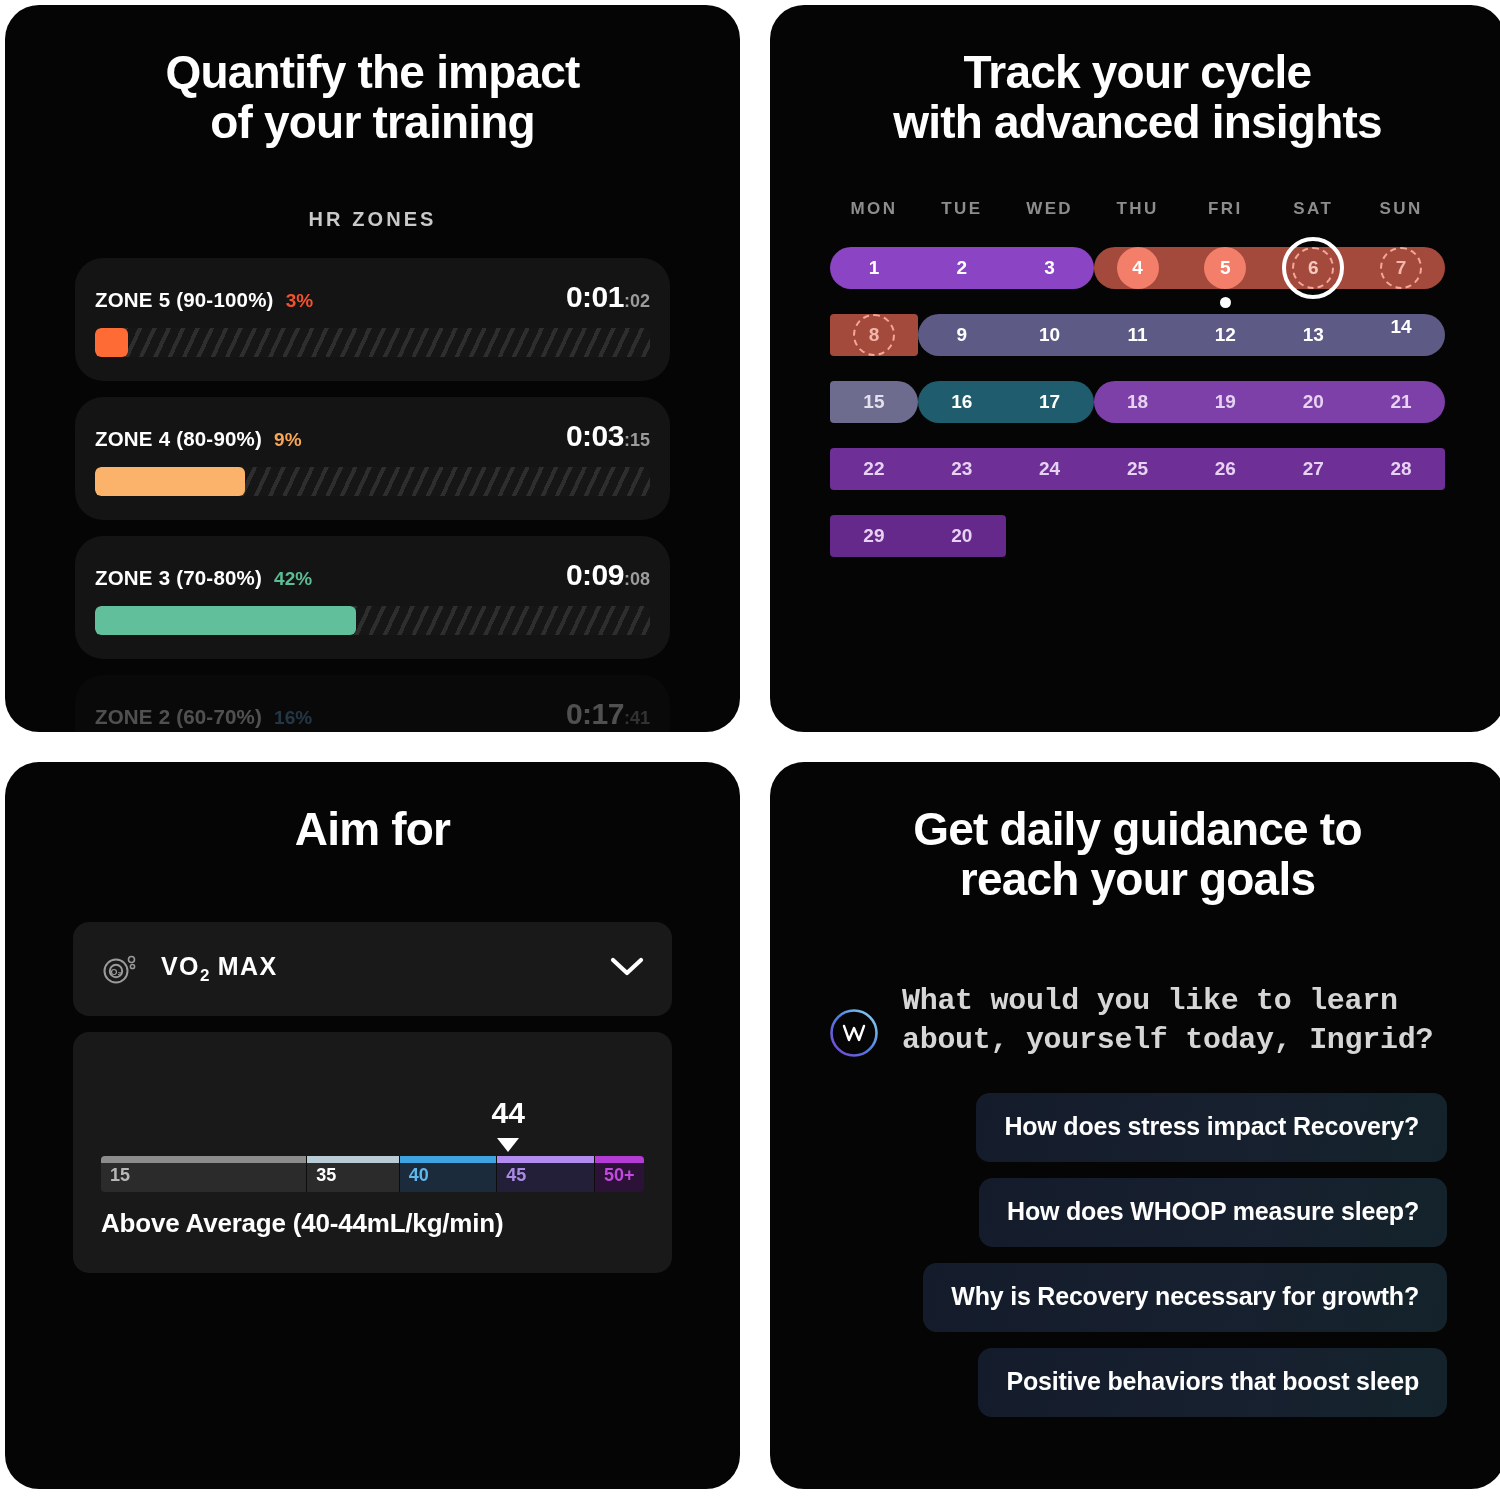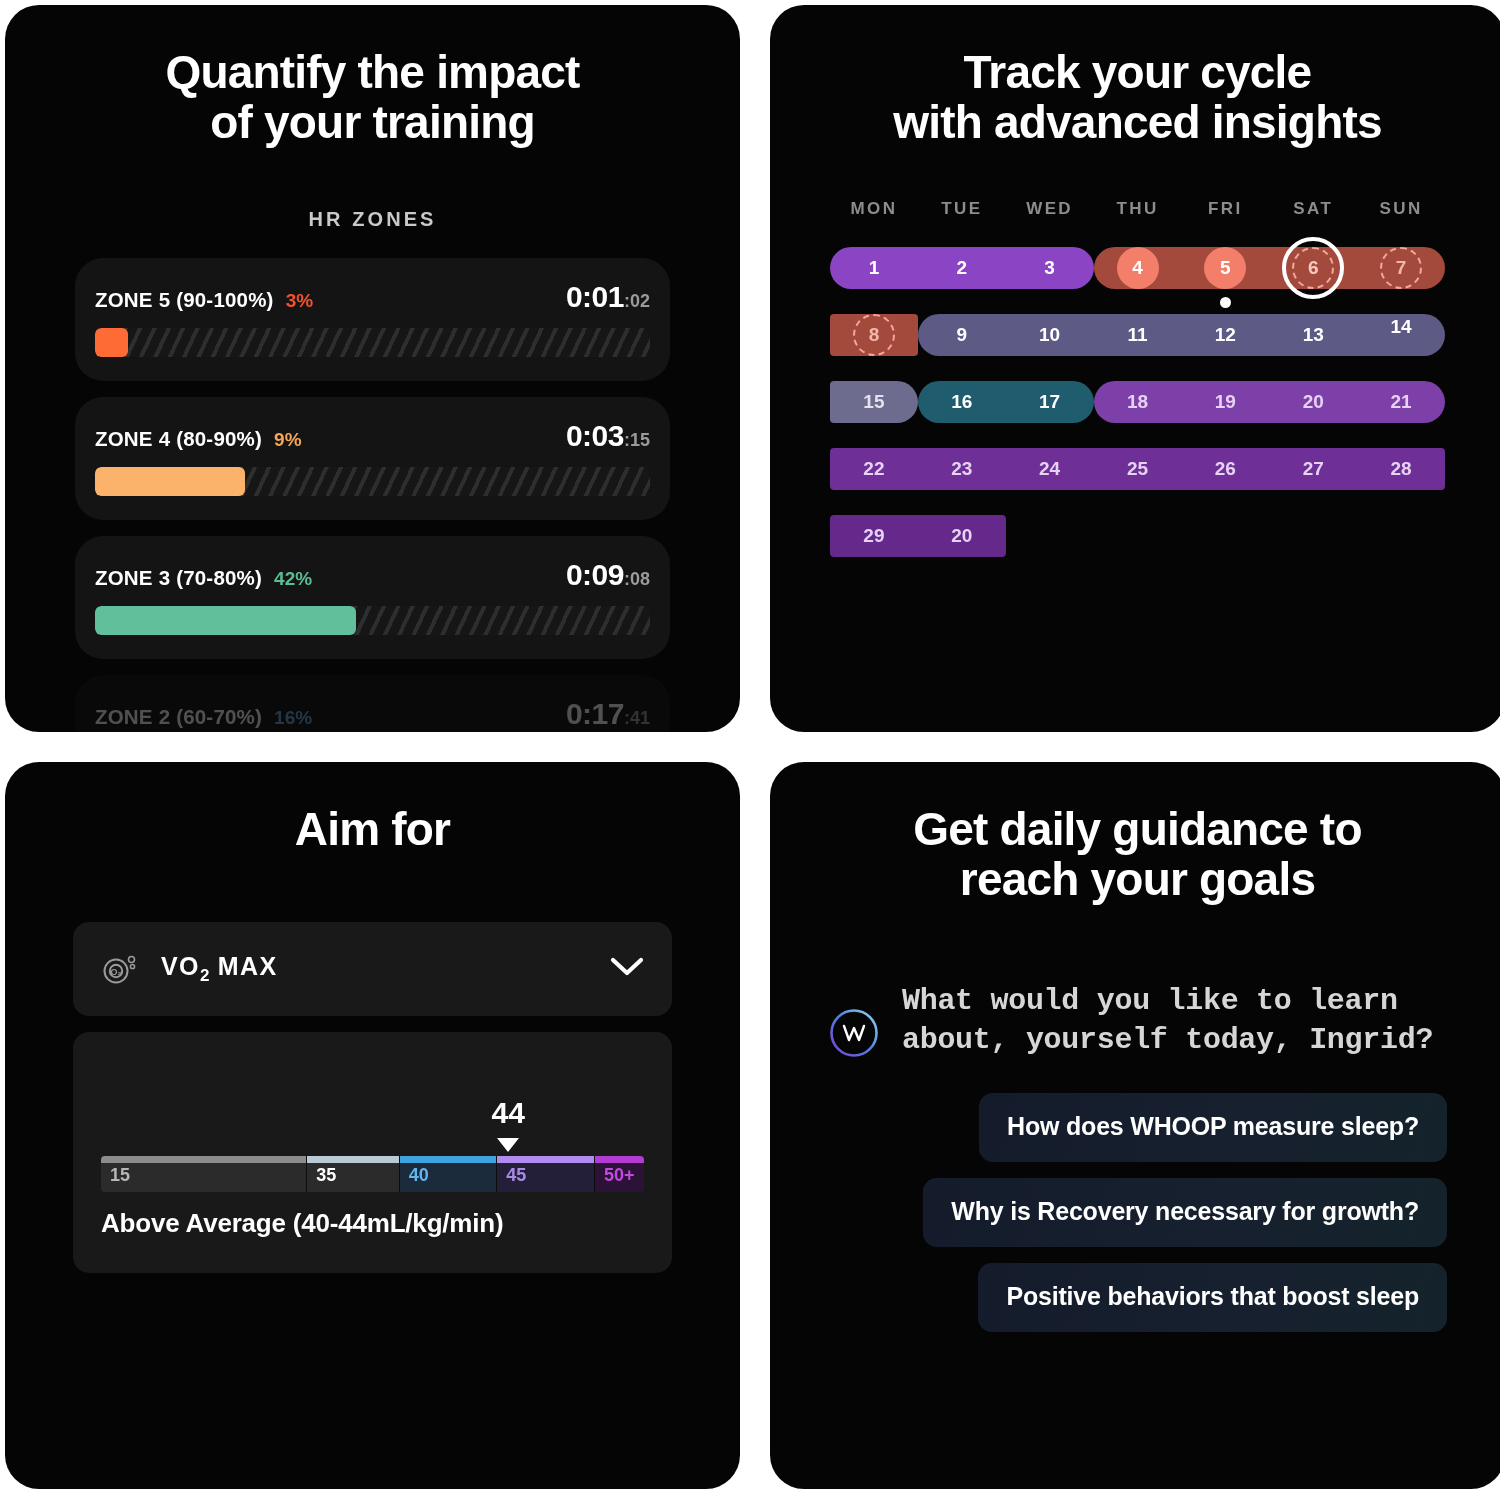--- a/index.html
+++ b/index.html
@@ -368,20 +368,21 @@
                 <stop offset="100%" stop-color="#8fd8f2"></stop>
               </linearGradient>
             </defs>
             <circle cx="26" cy="26" r="22.5" fill="none" stroke="url(#wg)" stroke-width="2.6"></circle>
             <path d="M16 19 L21 33 L26 21 L31 33 L36 19" fill="none" stroke="#ffffff" stroke-width="2.4" stroke-linecap="round" stroke-linejoin="round"></path>
           </svg>
         </span>
         <div class="coach-text">What would you like to learn about, yourself today, Ingrid?</div>
       </div>
       <div class="chips" id="chips">
+          <div class="chip">How does stress impact Recovery?</div>
           <div class="chip">How does WHOOP measure sleep?</div>
           <div class="chip">Why is Recovery necessary for growth?</div>
           <div class="chip">Positive behaviors that boost sleep</div>
         </div>
     </div>
   </div>
 
 </div>
 
 </body></html>

